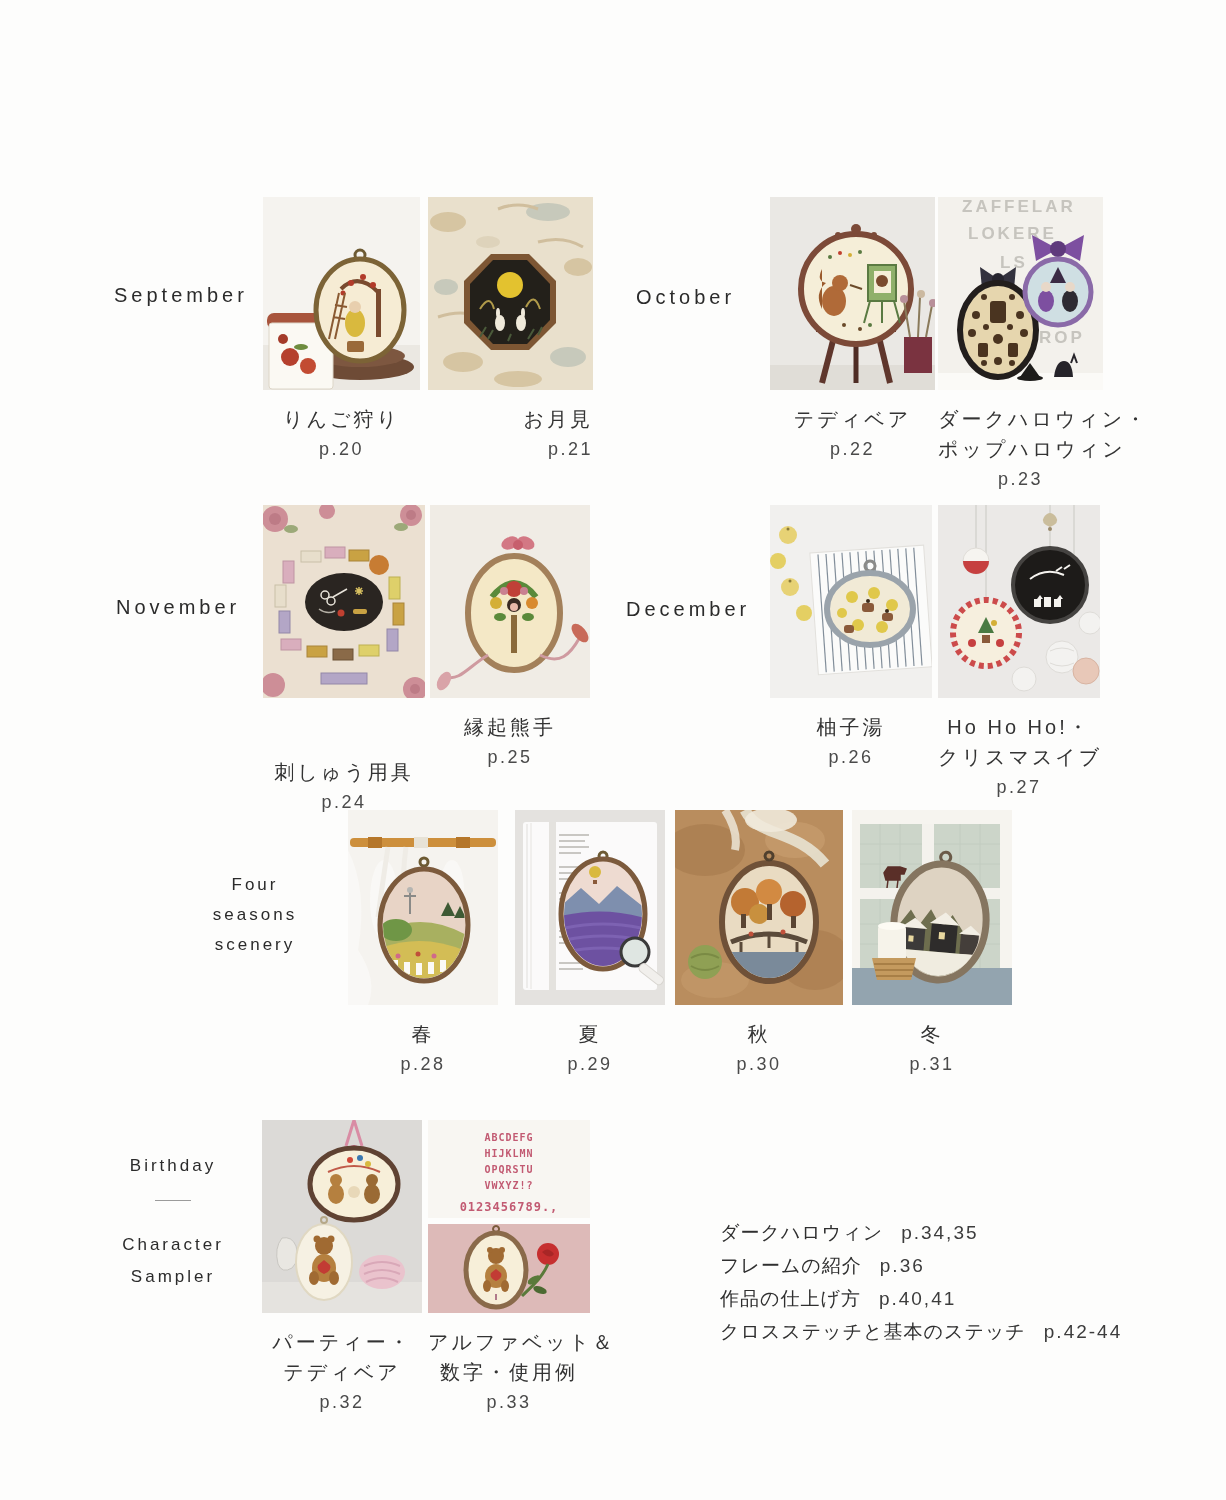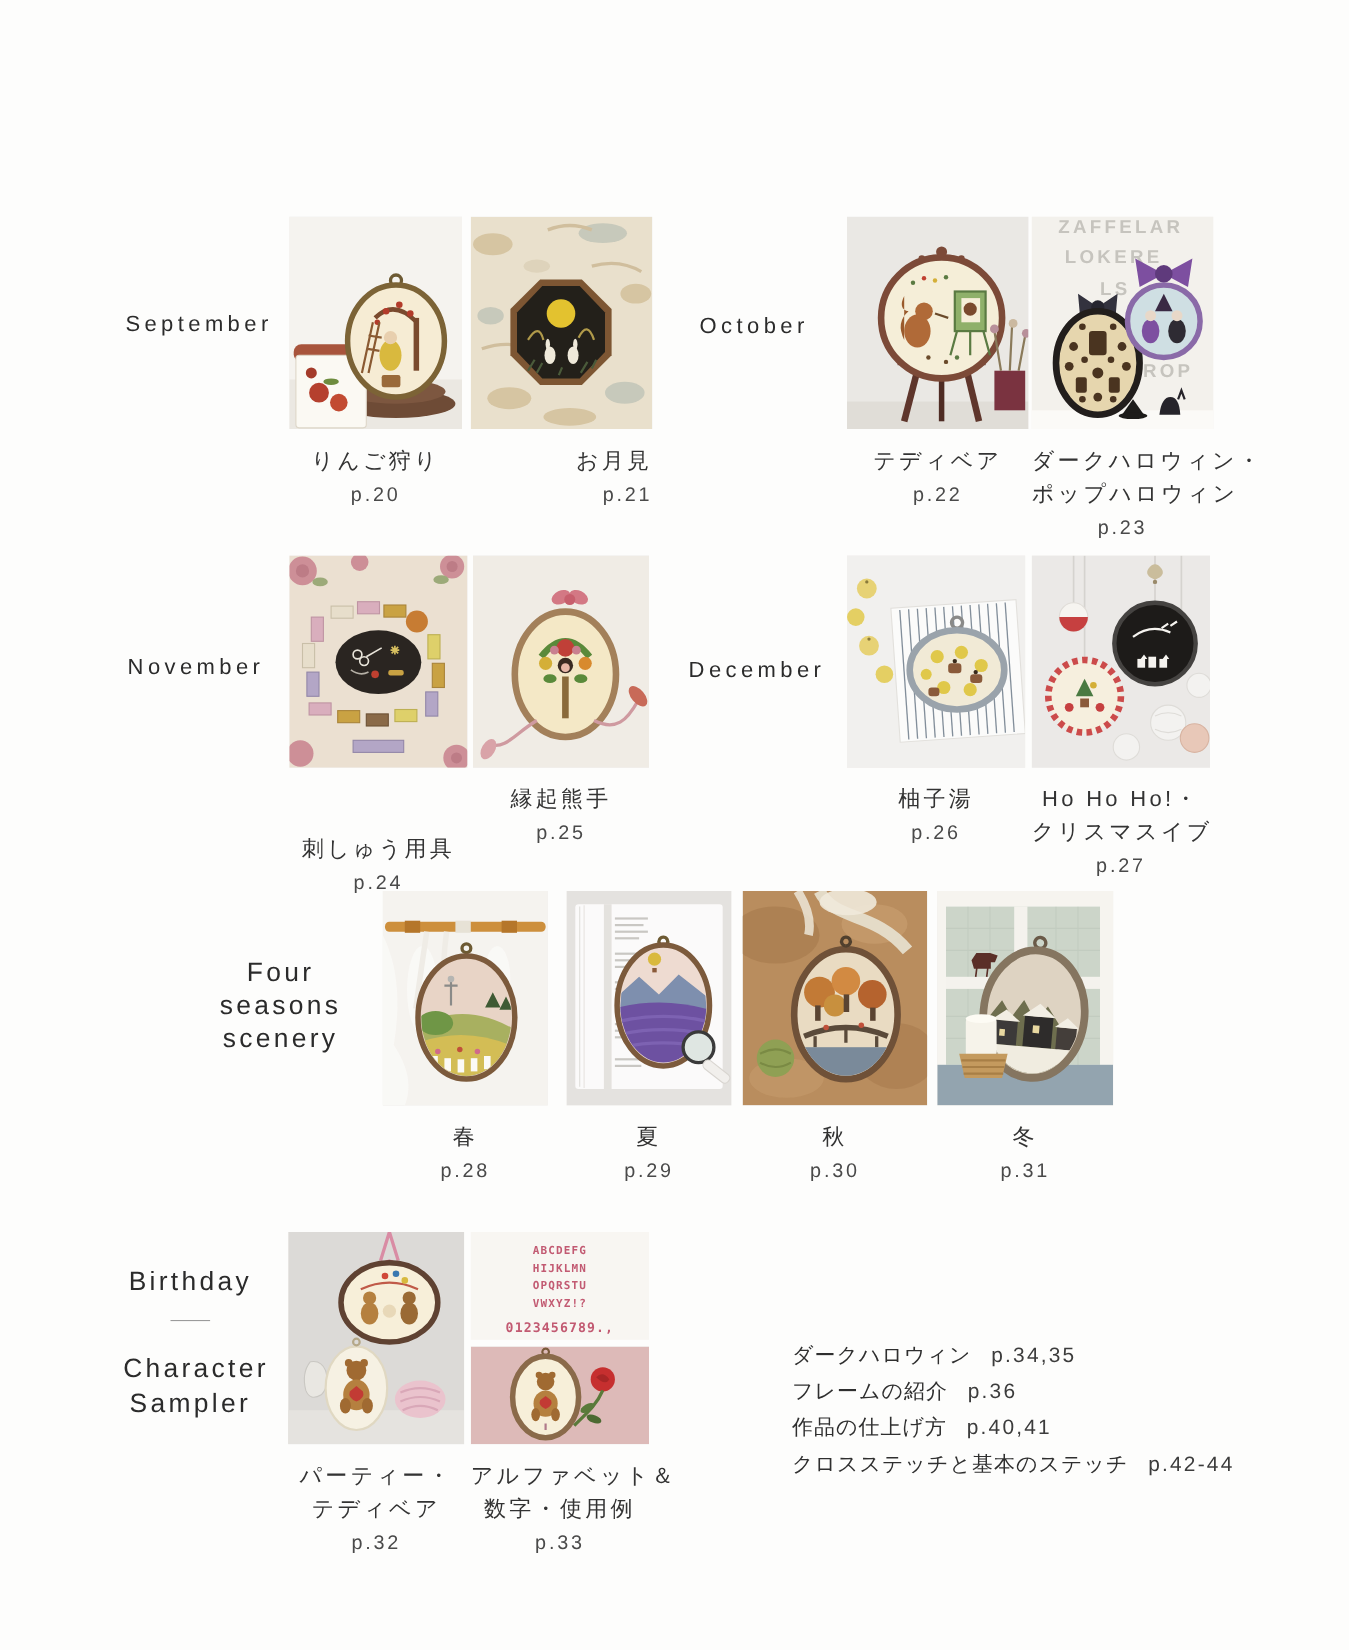--- a/index.html
+++ b/index.html
@@ -1,19 +1,19 @@
 <!DOCTYPE html>
 <html><head>
 <meta charset="utf-8">
 <style>
   html,body{margin:0;padding:0;background:#ffffff;}
   .page{position:relative;width:1226px;height:1500px;background:#fdfdfc;overflow:hidden;
         font-family:"Liberation Sans","DejaVu Sans",sans-serif;color:#2f2f2f;}
   .month{position:absolute;font-size:20px;letter-spacing:4px;color:#2b2b2b;white-space:nowrap;}
-  .vlabel{position:absolute;text-align:center;font-size:24px;letter-spacing:3px;color:#2b2b2b;line-height:30px;}
+  .vlabel{position:absolute;text-align:center;font-size:17px;letter-spacing:3px;color:#2b2b2b;line-height:30px;}
   .divider{position:absolute;height:1px;background:#9b9b9b;}
   .ph{position:absolute;overflow:hidden;background:#efeeec;}
   .ph svg{position:absolute;left:0;top:0;display:block;}
   .caption{position:absolute;text-align:center;font-size:20px;letter-spacing:3px;line-height:30px;
            color:#333;white-space:nowrap;}
   .caption .t{display:block;}
   .caption .pg{display:block;font-size:18px;letter-spacing:2.5px;color:#4a4a4a;}
   .extras{position:absolute;left:720px;top:1222px;font-size:19px;color:#2f2f2f;}
   .extras .row{line-height:21px;margin-bottom:12px;letter-spacing:1px;white-space:nowrap;}
   .extras .pg{margin-left:18px;letter-spacing:2px;color:#3c3c3c;}

